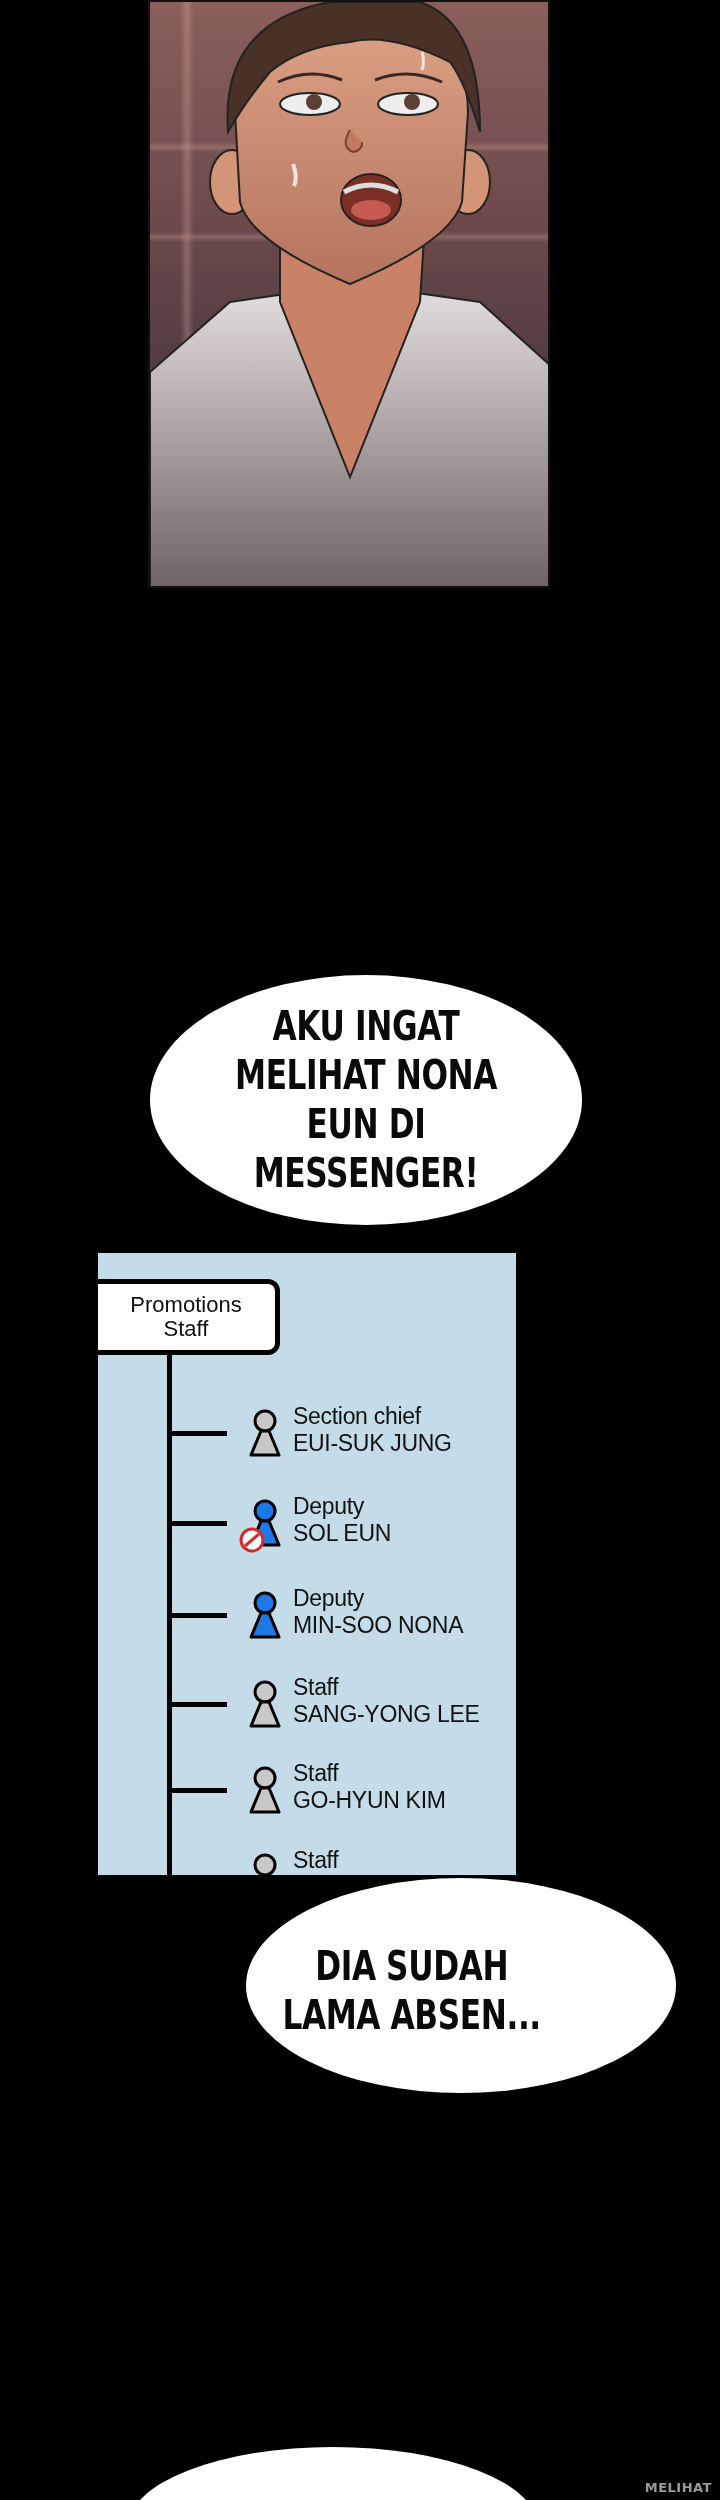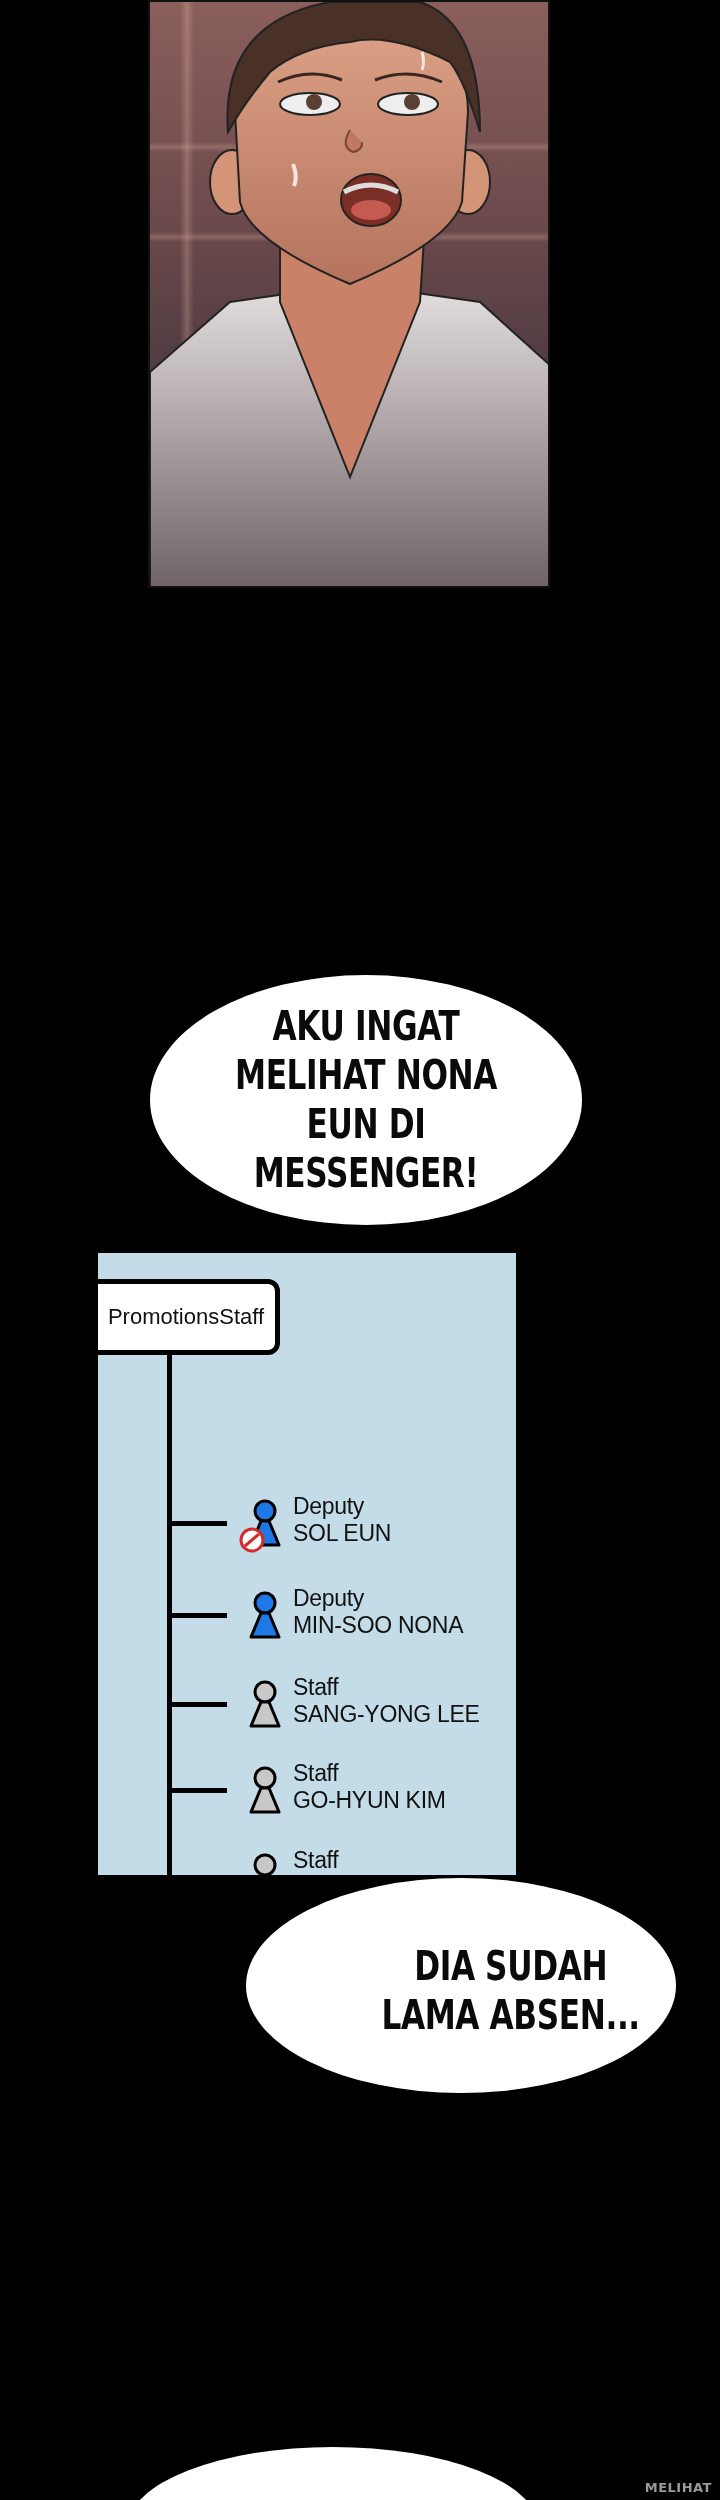--- a/index.html
+++ b/index.html
@@ -15,42 +15,42 @@
     .panel-face .glow-v { position:absolute; left:30px; top:0; width:14px; height:100%;
       background: linear-gradient(90deg, transparent, rgba(255,200,180,.25), transparent); }
     .panel-face .glow-h { position:absolute; left:0; width:100%; height:10px;
       background: linear-gradient(180deg, transparent, rgba(255,200,180,.22), transparent); }
     .panel-face svg { position:absolute; left:0; top:0; }
 
     
     .bubble {
       position: absolute; border-radius: 50%;
       background: radial-gradient(ellipse at center, #fff 0%, #fff 78%, #d8d8d8 88%, #7a7a7a 96%, #000 100%);
-      display: flex; align-items: center; justify-content: flex-end; text-align: center;
+      display: flex; align-items: center; justify-content: flex-start; text-align: center;
     }
     .bubble-text {
       font-family: "DejaVu Sans", sans-serif; font-weight: bold; color: #0a0a0a;
       letter-spacing: -0.5px; transform: scaleX(0.78); line-height: 1.22;
       text-transform: uppercase; white-space: pre-line;
     }
     .bubble-1 { left: 150px; top: 975px; width: 432px; height: 250px; }
     .bubble-1 .bubble-text { font-size: 40px; }
     .bubble-2 { left: 246px; top: 1878px; width: 430px; height: 215px; }
     .bubble-2 .bubble-text { font-size: 40px; margin-top: 10px; }
     .bubble-3 { left: 128px; top: 2447px; width: 410px; height: 160px; }
 
     
     .org-panel {
       position: absolute; left: 98px; top: 1253px; width: 418px; height: 622px;
       background: #c3dce8; overflow: hidden;
     }
     .team-box {
       position: absolute; left: -6px; top: 26px; width: 178px; height: 66px;
       background: #fff; border: 5px solid #000; border-radius: 0 12px 12px 0;
-      display: flex; flex-direction: row; align-items: center; justify-content: center;
+      display: flex; flex-direction: column; align-items: center; justify-content: center;
       font-family: "Liberation Sans", sans-serif; font-size: 22px; color: #111; line-height: 1.1;
     }
     .trunk { position: absolute; left: 69px; top: 97px; width: 5px; height: 540px; background: #000; }
     .member { position: absolute; left: 69px; height: 60px; width: 349px; }
     .member .branch { position: absolute; left: 0; top: 28px; width: 60px; height: 5px; background: #000; }
     .member .person-icon { position: absolute; left: 80px; top: 6px; width: 36px; height: 50px; }
     .member .role, .member .name {
       position: absolute; left: 126px; font-family: "Liberation Sans", sans-serif;
       font-size: 23px; color: #111; white-space: nowrap; letter-spacing: -0.3px;
     }
@@ -117,20 +117,29 @@
 EUN DI MESSENGER!</div>
 </div>
 
 <div class="org-panel">
   <div class="team-box">
     <span>Promotions</span>
     <span>Staff</span>
   </div>
   <div class="trunk"></div>
 
+  <div class="member" style="top:150px">
+    <div class="branch"></div>
+    <svg class="person-icon" viewBox="0 0 36 50">
+      <circle cx="18" cy="12" r="10" fill="#c8c8c8" stroke="#000" stroke-width="3"></circle>
+      <path d="M14 22 L22 22 L32 46 L4 46 Z" fill="#c8c8c8" stroke="#000" stroke-width="3" stroke-linejoin="round"></path>
+    </svg>
+    <span class="role">Section chief</span>
+    <span class="name">EUI-SUK JUNG</span>
+  </div>
 
   <div class="member" style="top:240px">
     <div class="branch"></div>
     <svg class="person-icon" viewBox="0 0 36 50">
       <circle cx="18" cy="12" r="10" fill="#1e78e6" stroke="#000" stroke-width="3"></circle>
       <path d="M14 22 L22 22 L32 46 L4 46 Z" fill="#1e78e6" stroke="#000" stroke-width="3" stroke-linejoin="round"></path>
     </svg>
     <svg class="blocked-icon" viewBox="0 0 26 26">
       <circle cx="13" cy="13" r="11" fill="#fff" stroke="#d42a2a" stroke-width="3"></circle>
       <line x1="6" y1="19" x2="20" y2="7" stroke="#d42a2a" stroke-width="3"></line>

